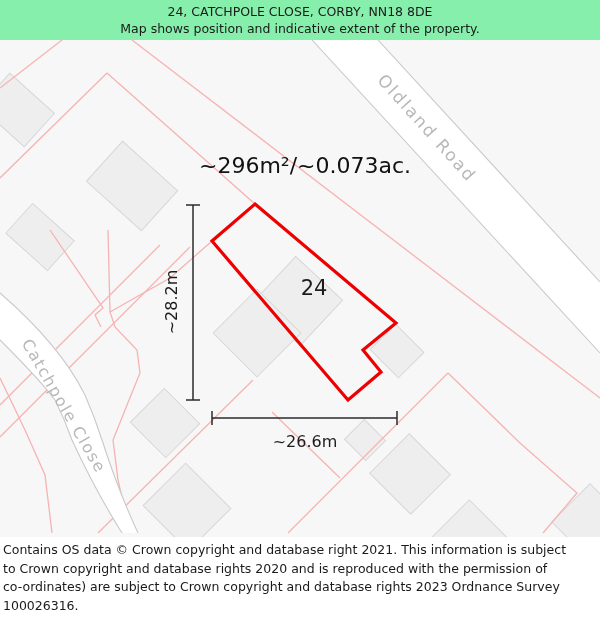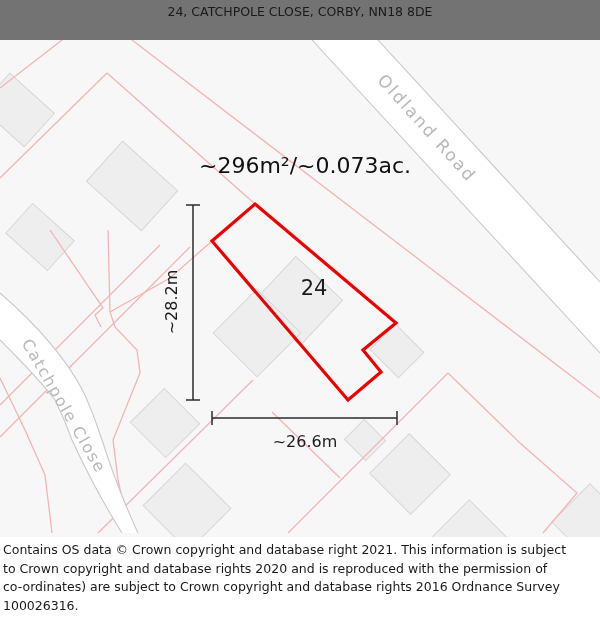--- a/index.html
+++ b/index.html
@@ -3,21 +3,21 @@
 <meta charset="utf-8">
 <style>
   html,body{margin:0;padding:0;}
   body{
     width:600px;height:625px;position:relative;background:#ffffff;
     font-family:"DejaVu Sans",sans-serif;color:#1a1a1a;overflow:hidden;
   }
   .header{
     position:absolute;top:0;left:0;width:600px;height:40px;
     text-align:center;padding-top:4px;box-sizing:border-box;
-    font-size:12.5px;line-height:16.5px;background:#737373;
+    font-size:12.5px;line-height:16.5px;background:#86efac;
   }
   .map-wrap{
     position:absolute;top:40px;left:0;width:600px;height:497px;
   }
   .footer{
     position:absolute;top:537px;left:0;width:600px;height:88px;
     padding:4px 14px 0 3px;box-sizing:border-box;background:#ffffff;
     font-size:12.5px;line-height:18.6px;white-space:nowrap;
   }
   svg text{font-family:"DejaVu Sans",sans-serif;}
@@ -32,20 +32,21 @@
   .dim{stroke:#2b2b2b;stroke-width:1.5;}
   .dim-label{fill:#1c1c1c;font-size:16px;}
   .area-label{fill:#111111;font-size:22px;}
   .plot-label{fill:#1c1c1c;font-size:21px;}
 </style>
 </head>
 <body>
 
 <div class="header">
   <div>24, CATCHPOLE CLOSE, CORBY, NN18 8DE</div>
+  <div>Map shows position and indicative extent of the property.</div>
 </div>
 
 <div class="map-wrap">
   <svg width="600" height="497" viewBox="0 40 600 537" preserveAspectRatio="xMidYMin slice">
     <rect class="map-bg" x="0" y="40" width="600" height="497"></rect>
 
     <g>
       <rect class="building" x="-30" y="-22.5" width="60" height="45" transform="translate(17,110) rotate(42)"></rect>
       <rect class="building" x="-37" y="-27" width="74" height="54" transform="translate(132,186) rotate(42)"></rect>
       <rect class="building" x="-28" y="-20" width="56" height="40" transform="translate(40,237) rotate(42)"></rect>
@@ -109,15 +110,15 @@
       <line class="dim" x1="212" y1="411" x2="212" y2="425"></line>
       <line class="dim" x1="397" y1="411" x2="397" y2="425"></line>
       <text class="dim-label" x="305" y="441" text-anchor="middle" dominant-baseline="central">~26.6m</text>
     </g>
   </svg>
 </div>
 
 <div class="footer">
   <div>Contains OS data © Crown copyright and database right 2021. This information is subject</div>
   <div>to Crown copyright and database rights 2020 and is reproduced with the permission of</div>
-  <div>co-ordinates) are subject to Crown copyright and database rights 2016 Ordnance Survey</div>
+  <div>co-ordinates) are subject to Crown copyright and database rights 2023 Ordnance Survey</div>
   <div>100026316.</div>
 </div>
 
 </body></html>

